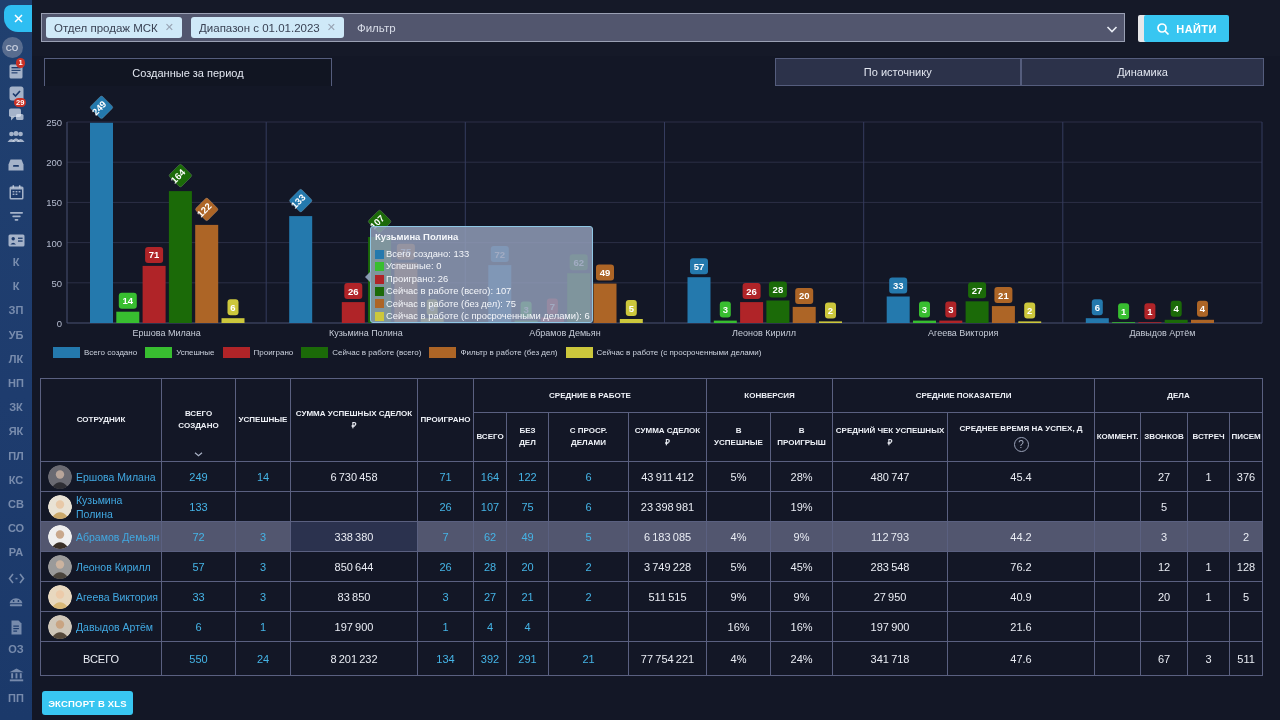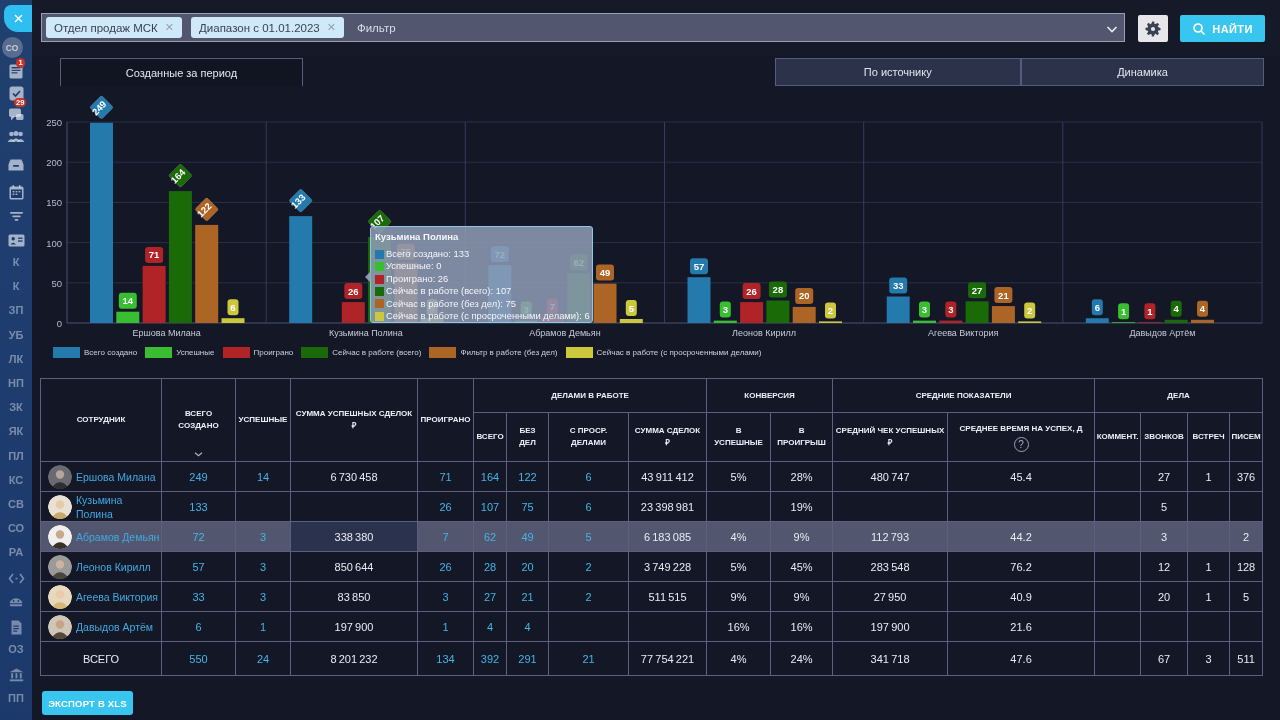--- a/index.html
+++ b/index.html
@@ -27,21 +27,21 @@
 #topbar { position:absolute; left:32px; top:0; width:1248px; height:56px; background:#151928; }
 #finput { position:absolute; left:9px; top:13px; width:1084px; height:29px;
   background:#52566e; border:1px solid #9aa0b4; display:flex; align-items:center; padding-left:4px; }
 .chip { background:#cfe9f8; color:#3a4254; font-size:11.5px; height:21px; border-radius:3px;
   display:flex; align-items:center; padding:0 8px; margin-right:9px; white-space:nowrap; }
 .chip .x { color:#97a2b2; margin-left:7px; font-size:11px; }
 #ftext { color:#d9dde8; font-size:11.5px; margin-left:4px; }
 #fchev { position:absolute; right:5px; top:8px; color:#e8ecf4; font-size:13px; }
 #gearbtn { position:absolute; left:1106px; top:15px; width:30px; height:27px; background:#e7e7e9;
   border-radius:2px; display:flex; align-items:center; justify-content:center; }
-#findbtn { position:absolute; left:1148px; top:15px; width:85px; height:27px; background:#38c6f1;
+#findbtn { position:absolute; left:1112px; top:15px; width:85px; height:27px; background:#38c6f1;
   border-radius:2px; color:#fff; font-size:11px; font-weight:bold; letter-spacing:0.4px;
   display:flex; align-items:center; justify-content:center; gap:6px; }
 
 
 #tabs { position:absolute; left:32px; top:58px; width:1248px; height:28px; }
 .tab { position:absolute; top:0; height:28px; background:#2c324a; border:1px solid #555d7d;
   color:#e2e6f0; font-size:11px; display:flex; align-items:center; justify-content:center; }
 .tab.active { background:#111522; border-bottom:none; }
 .qmc { display:inline-flex; width:14px; height:14px; border:1px solid #9aa2b8; border-radius:50%;
   color:#aab2c6; font-size:9.5px; align-items:center; justify-content:center; margin-left:5px; }
@@ -106,21 +106,21 @@
           <path fill-rule="evenodd" fill="#3a4154" d="M15.56 7.24 L15.50 9.21 L13.22 9.39 L12.92 10.23 L13.88 12.81 L12.45 14.16 L10.71 12.67 L9.90 13.05 L8.76 15.56 L6.79 15.50 L6.61 13.22 L5.77 12.92 L3.19 13.88 L1.84 12.45 L3.33 10.71 L2.95 9.90 L0.44 8.76 L0.50 6.79 L2.78 6.61 L3.08 5.77 L2.12 3.19 L3.55 1.84 L5.29 3.33 L6.10 2.95 L7.24 0.44 L9.21 0.50 L9.39 2.78 L10.23 3.08 L12.81 2.12 L14.16 3.55 L12.67 5.29 L13.05 6.10 Z M10.1 8 A2.1 2.1 0 1 0 5.9 8 A2.1 2.1 0 1 0 10.1 8 Z"></path>
         </svg>
       </div>
     <div id="findbtn"><svg width="14" height="14" viewBox="0 0 14 14">
           <circle cx="6" cy="6" r="4" stroke="#fff" stroke-width="1.7" fill="none"></circle>
           <line x1="9" y1="9" x2="12.5" y2="12.5" stroke="#fff" stroke-width="1.7"></line>
         </svg>НАЙТИ</div>
   </div>
 
   <div id="tabs">
-    <div class="tab active" style="left:28px; width:243px;">Созданные за период</div>
+    <div class="tab active" style="left:12px; width:288px;">Созданные за период</div>
     <div class="tab" style="left:742.5px; width:246.5px;">По источнику</div>
     <div class="tab" style="left:989px; width:243px;">Динамика</div>
   </div>
 
   <svg class="chart" width="1280" height="720" viewBox="0 0 1280 720" font-family="Liberation Sans, sans-serif">
 <line x1="67.0" y1="323.0" x2="1262.0" y2="323.0" stroke="#4a5273" stroke-width="1"></line>
 <text x="62" y="327.0" text-anchor="end" font-size="9.5" fill="#b6bdd0">0</text>
 <line x1="67.0" y1="282.8" x2="1262.0" y2="282.8" stroke="#2c2f46" stroke-width="1"></line>
 <text x="62" y="286.8" text-anchor="end" font-size="9.5" fill="#b6bdd0">50</text>
 <line x1="67.0" y1="242.6" x2="1262.0" y2="242.6" stroke="#2c2f46" stroke-width="1"></line>
@@ -325,21 +325,21 @@
             <svg class="sortch" width="9" height="5" viewBox="0 0 9 5">
               <path d="M1 0.8 L4.5 3.8 L8 0.8" stroke="#aab2c6" stroke-width="1.2" fill="none"></path>
             </svg>
           </th>
  <th rowspan="2">УСПЕШНЫЕ</th>
  <th rowspan="2">
             <div>СУММА УСПЕШНЫХ СДЕЛОК</div>
             <div>₽</div>
           </th>
  <th rowspan="2">ПРОИГРАНО</th>
- <th colspan="4">ДЕЛАМИ В РАБОТЕ</th>
+ <th colspan="4">СРЕДНИЕ В РАБОТЕ</th>
  <th colspan="2">КОНВЕРСИЯ</th>
  <th colspan="2">СРЕДНИЕ ПОКАЗАТЕЛИ</th>
  <th colspan="4">ДЕЛА</th>
 </tr>
 <tr class="h2">
  <th>ВСЕГО</th>
  <th>
             <div>БЕЗ</div>
             <div>ДЕЛ</div>
           </th>

